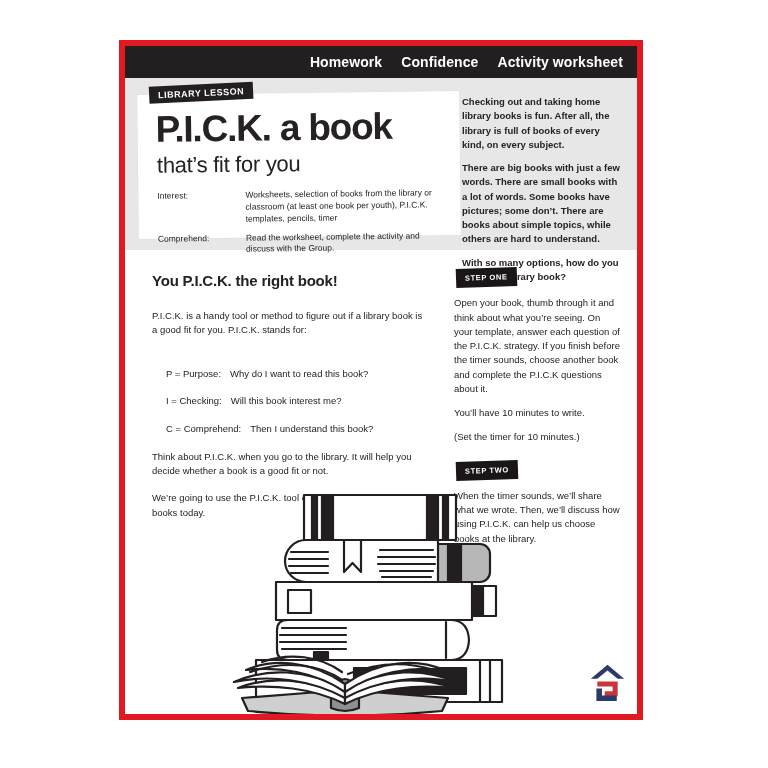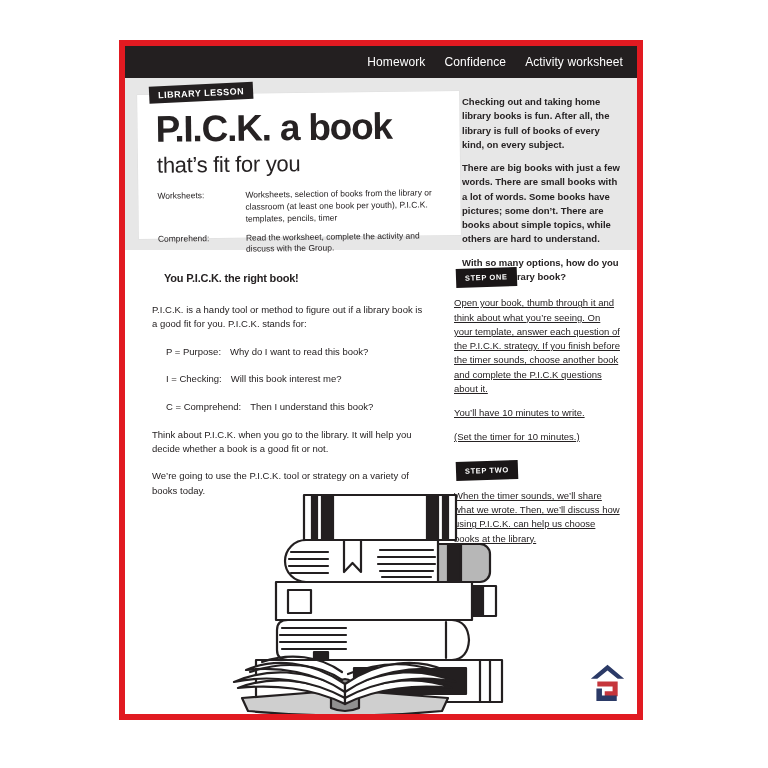--- a/index.html
+++ b/index.html
@@ -10,21 +10,21 @@
   }
   .page{
     position:absolute;left:119px;top:40px;width:512px;height:668px;
     border:6px solid #e11a21;background:#ffffff;overflow:hidden;
   }
   
   .topbar{
     height:32px;background:#231f20;display:flex;align-items:center;
     justify-content:flex-end;gap:19px;padding:0 14px;
   }
-  .topbar .navitem{color:#ffffff;font-size:12px;font-weight:normal;letter-spacing:.1px;}
+  .topbar .navitem{color:#ffffff;font-size:14px;font-weight:bold;letter-spacing:.1px;}
   
   .hero{height:172px;background:#e7e7e7;position:relative;}
   .hero-box{
     position:absolute;left:13px;top:15px;width:322px;height:144px;background:#ffffff;
     transform:rotate(-0.7deg);box-shadow:0 0 0 0.5px rgba(0,0,0,0.04);
   }
   .lesson-tag{
     position:absolute;top:-10px;left:12px;background:#231f20;color:#fff;
     font-size:9px;font-weight:bold;letter-spacing:.5px;padding:4px 9px 3px;
     transform:rotate(-2deg);
@@ -33,27 +33,27 @@
   .hero-sub{margin:3px 0 0 19px;font-size:22px;font-weight:400;letter-spacing:-0.3px;}
   .hero-meta{
     margin:12px 0 0 19px;padding-right:12px;font-size:8.5px;line-height:1.4;
     display:grid;grid-template-columns:88px 1fr;row-gap:7px;
   }
   .hero-right{position:absolute;top:17px;right:15px;width:160px;font-size:9.5px;line-height:1.5;}
   .hero-right p{margin:0 0 9px;font-weight:bold;}
   
   .content{display:flex;padding:16px 16px 0 27px;}
   .col-left{width:276px;margin-right:26px;font-size:9.5px;line-height:1.5;}
-  .col-left h2{font-size:11px;font-weight:700;margin:4px 12px 16px;letter-spacing:-0.2px;}
+  .col-left h2{font-size:15px;font-weight:700;margin:4px 0 16px;letter-spacing:-0.2px;}
   .col-left p{margin:0 0 13px;}
-  .pick{margin:14px 0 14px 14px;}
+  .pick{margin:30px 0 14px 14px;}
   .pick-row{margin-bottom:13px;}
   .pick-q{margin-left:9px;}
   .col-right{flex:1;font-size:9.5px;line-height:1.5;}
-  .col-right p{margin:0 0 10px;text-decoration:underline;}
+  .col-right p{margin:0 0 10px;}
   .step-label{
     display:inline-block;background:#1a1617;color:#fff;font-size:7.5px;font-weight:bold;
     letter-spacing:.6px;padding:4px 9px;transform:rotate(-2deg);margin:2px 0 9px 2px;
   }
   .step+.step{margin-top:14px;}
   
   .illustration{position:absolute;left:103px;top:446px;width:292px;height:228px;}
   .org-logo{position:absolute;right:11px;bottom:11px;width:37px;height:43px;}
 </style>
 </head>
@@ -66,21 +66,21 @@
     <span class="navitem">Confidence</span>
     <span class="navitem">Activity worksheet</span>
   </div>
 
   <div class="hero">
     <div class="hero-box">
       <div class="lesson-tag">LIBRARY LESSON</div>
       <div class="hero-title">P.I.C.K. a book</div>
       <div class="hero-sub">that’s fit for you</div>
       <div class="hero-meta">
-        <span>Worksheets:</span>
+        <span>Interest:</span>
         <span>Worksheets, selection of books from the library or classroom (at least one book per youth), P.I.C.K. templates, pencils, timer</span>
         <span>Comprehend:</span>
         <span>Read the worksheet, complete the activity and discuss with the Group.</span>
       </div>
     </div>
     <div class="hero-right">
       <p>Checking out and taking home library books is fun. After all, the library is full of books of every kind, on every subject.</p>
       <p>There are big books with just a few words. There are small books with a lot of words. Some books have pictures; some don’t. There are books about simple topics, while others are hard to understand.</p>
       <p>With so many options, how do you choose a library book?</p>
     </div>

